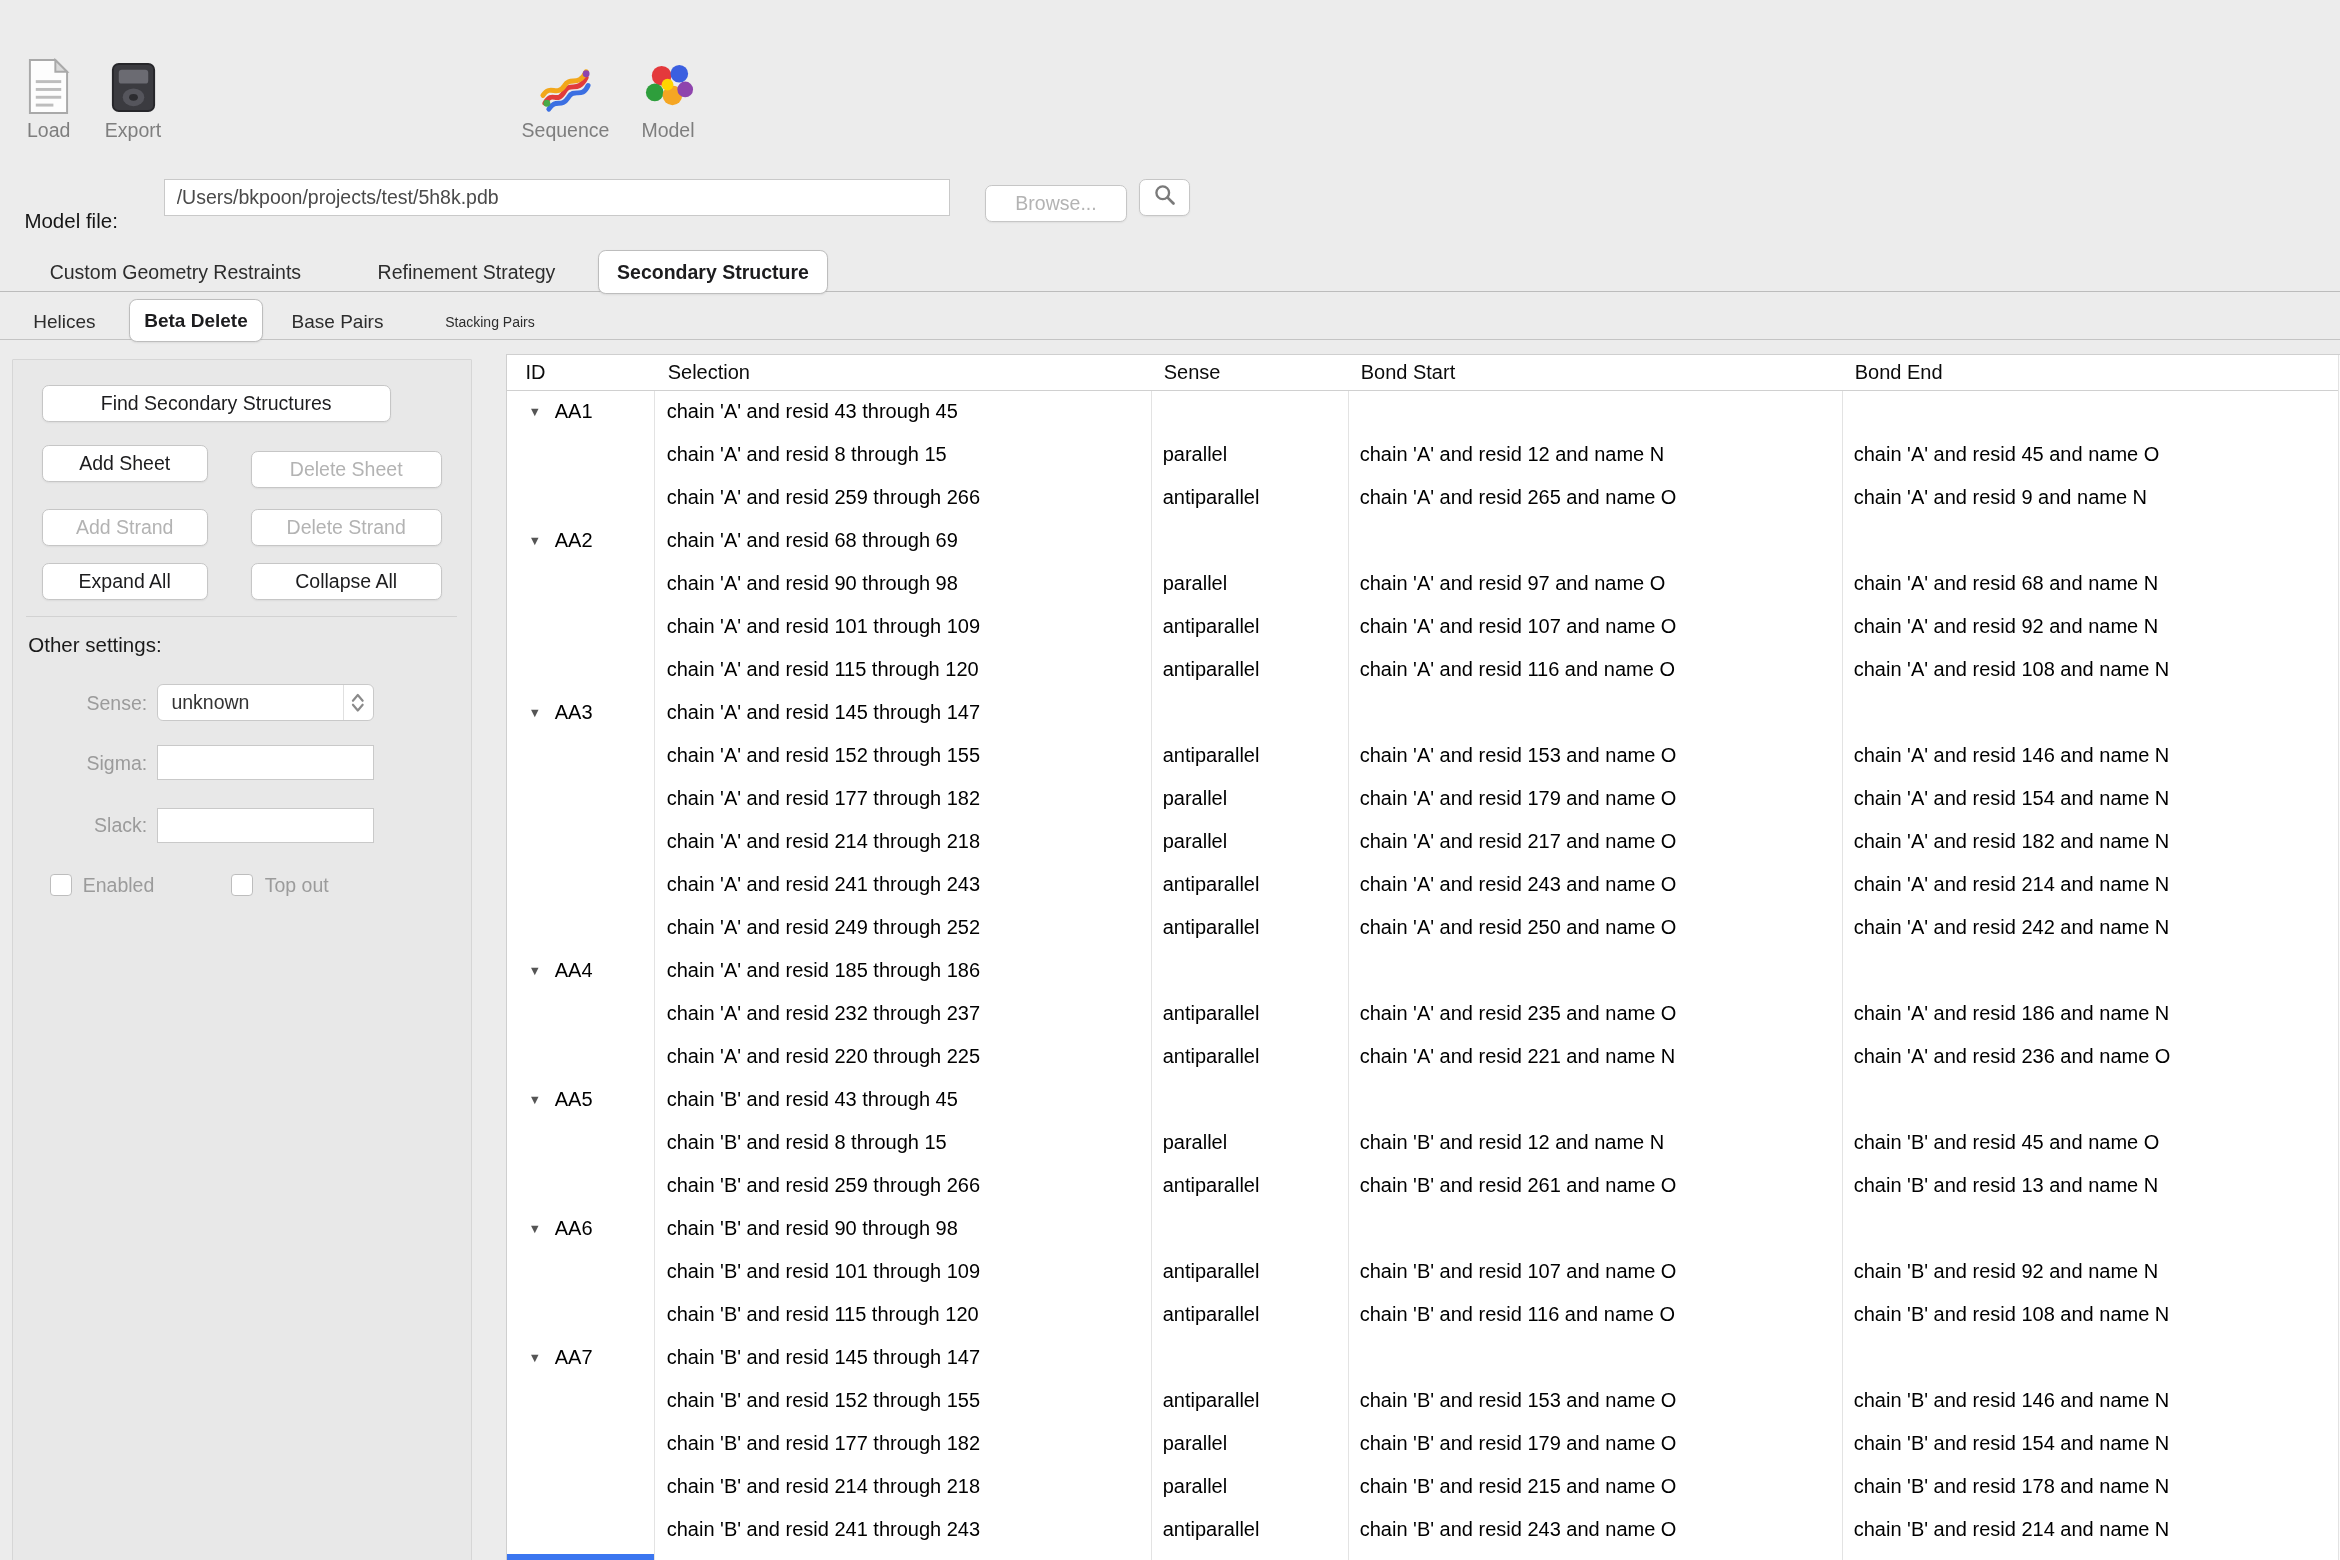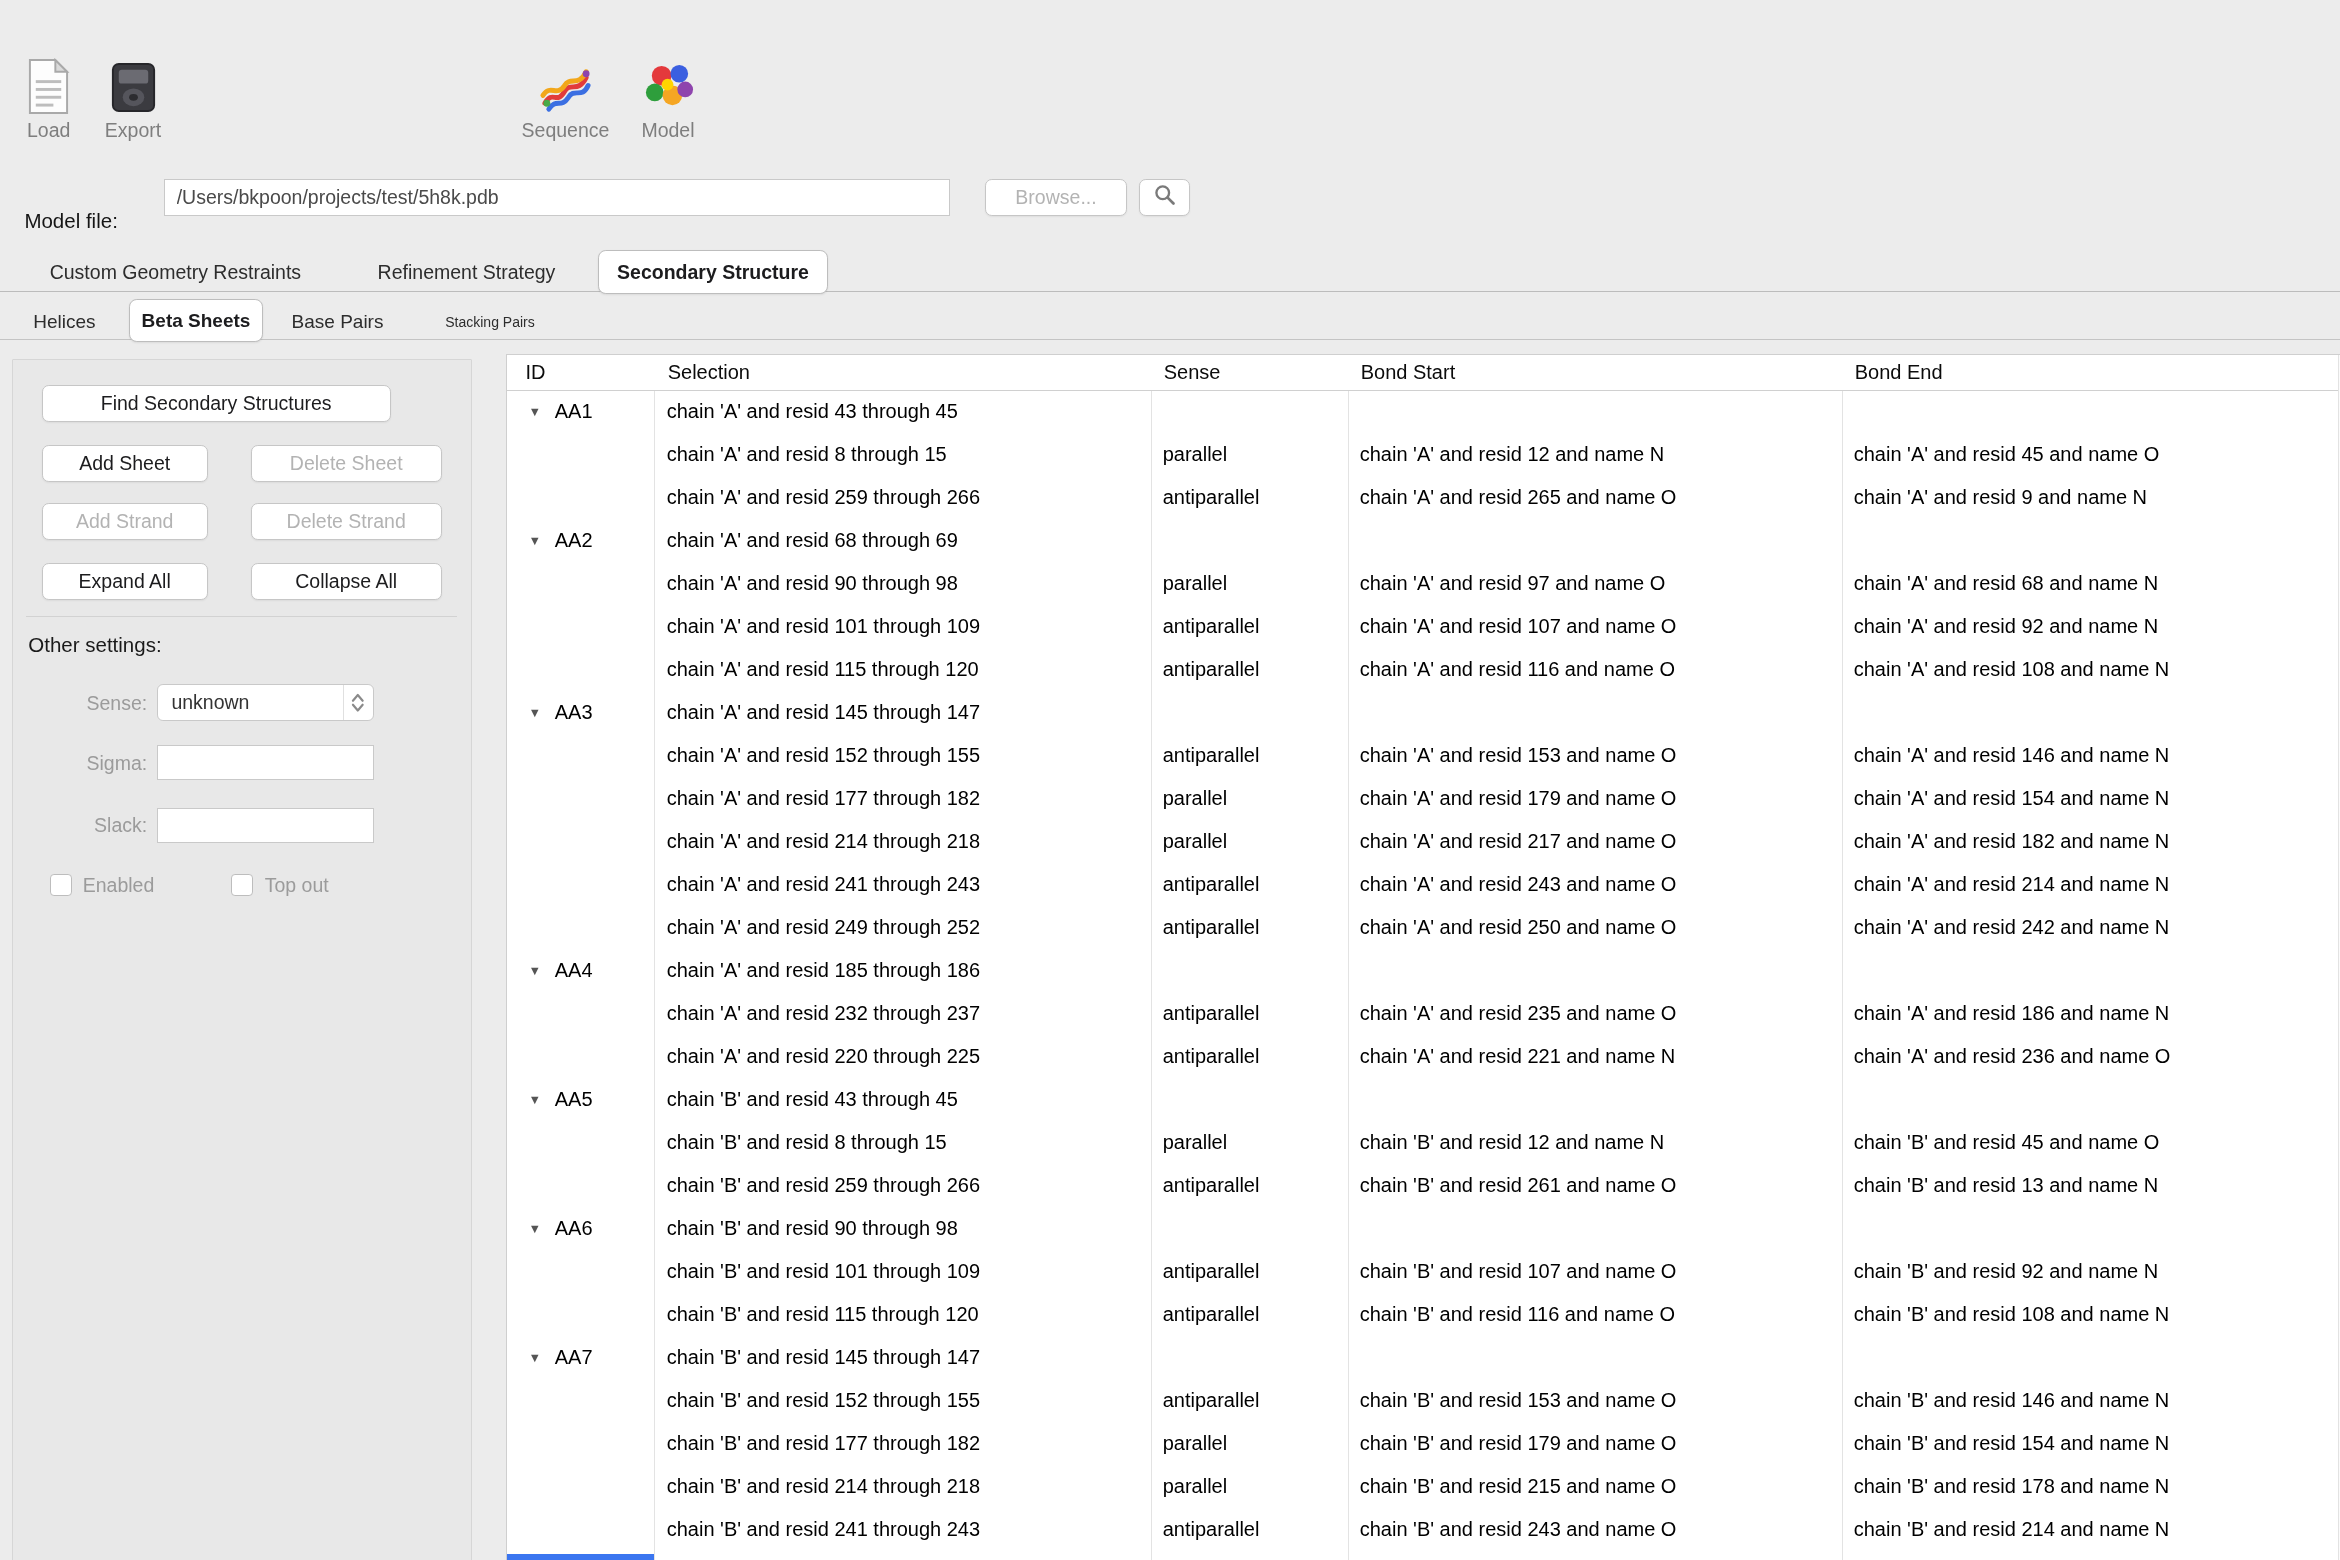--- a/index.html
+++ b/index.html
@@ -20,21 +20,21 @@
   .tbicon{height:70px;display:flex;align-items:flex-end;justify-content:center;}
   .tblabel{margin-top:3.9px;font-size:19.5px;color:#7e7e7e;white-space:nowrap;}
   
   .mf-label{position:absolute;left:24.4px;top:185px;font-size:20.5px;color:#151515;margin-top:24px;}
   .mf-input{position:absolute;left:164px;top:179px;width:786px;height:37px;box-sizing:border-box;
             border:1px solid #c9c9c9;background:#fff;font-size:19.5px;color:#4a4a4a;
             padding:0 11.7px;font-family:"Liberation Sans","DejaVu Sans",sans-serif;outline:none;}
   .btn{display:flex;align-items:center;justify-content:center;background:#fff;
        border:1px solid #c6c6c6;border-radius:6.8px;font-size:19.5px;color:#1c1c1e;
        box-shadow:0 1px 2px rgba(0,0,0,.06);box-sizing:border-box;cursor:default;white-space:nowrap;}
-  .btn.disabled{color:#b3b3b3;}
+  .btn.disabled{color:#b3b3b3;margin-top:6px;}
   .abs{position:absolute;}
   
   .hline{position:absolute;left:0;right:0;height:1px;background:#bcbcbc;}
   .tablabel{position:absolute;display:flex;align-items:center;justify-content:center;
             font-size:19.5px;color:#2d2d2d;height:37px;cursor:default;white-space:nowrap;}
   .tabsel{position:absolute;display:flex;align-items:center;justify-content:center;
           background:#fff;border:1px solid #bdbdbd;border-radius:7.8px;font-weight:bold;
           font-size:19.5px;box-shadow:0 1px 2px rgba(0,0,0,.08);z-index:2;cursor:default;white-space:nowrap;}
   
   .sidebar{position:absolute;left:11.7px;top:359px;width:460px;height:1202px;
@@ -145,21 +145,21 @@
     </span>
   </div>
 
   <div class="hline" style="top:291px"></div>
   <div class="tablabel" style="left:24.4px;top:254px;width:302px">Custom Geometry Restraints</div>
   <div class="tablabel" style="left:360px;top:254px;width:213px">Refinement Strategy</div>
   <div class="tabsel" style="left:598px;top:250px;width:228px;height:42px">Secondary Structure</div>
 
   <div class="hline" style="top:339px;background:#c4c4c4"></div>
   <div class="tablabel" style="left:24.4px;top:303px;width:80px;font-size:19px">Helices</div>
-  <div class="tabsel" style="left:129px;top:299px;width:132px;height:41px;font-size:19px">Beta Sheets</div>
+  <div class="tabsel" style="left:129px;top:299px;width:132px;height:41px;font-size:19px">Beta Delete</div>
   <div class="tablabel" style="left:285px;top:303px;width:105px;font-size:19px">Base Pairs</div>
   <div class="tablabel" style="left:411px;top:303px;width:158px;font-size:14px">Stacking Pairs</div>
 
   <div class="sidebar">
     <div class="btn" style="position:absolute;left:29px;top:25px;width:349px;height:37px">Find Secondary Structures</div>
 
     <div class="btn" style="position:absolute;left:29px;top:85px;width:166px;height:37px">Add Sheet</div>
     <div class="btn disabled" style="position:absolute;left:238px;top:85px;width:191px;height:37px">Delete Sheet</div>
 
     <div class="btn disabled" style="position:absolute;left:29px;top:143px;width:166px;height:37px">Add Strand</div>

